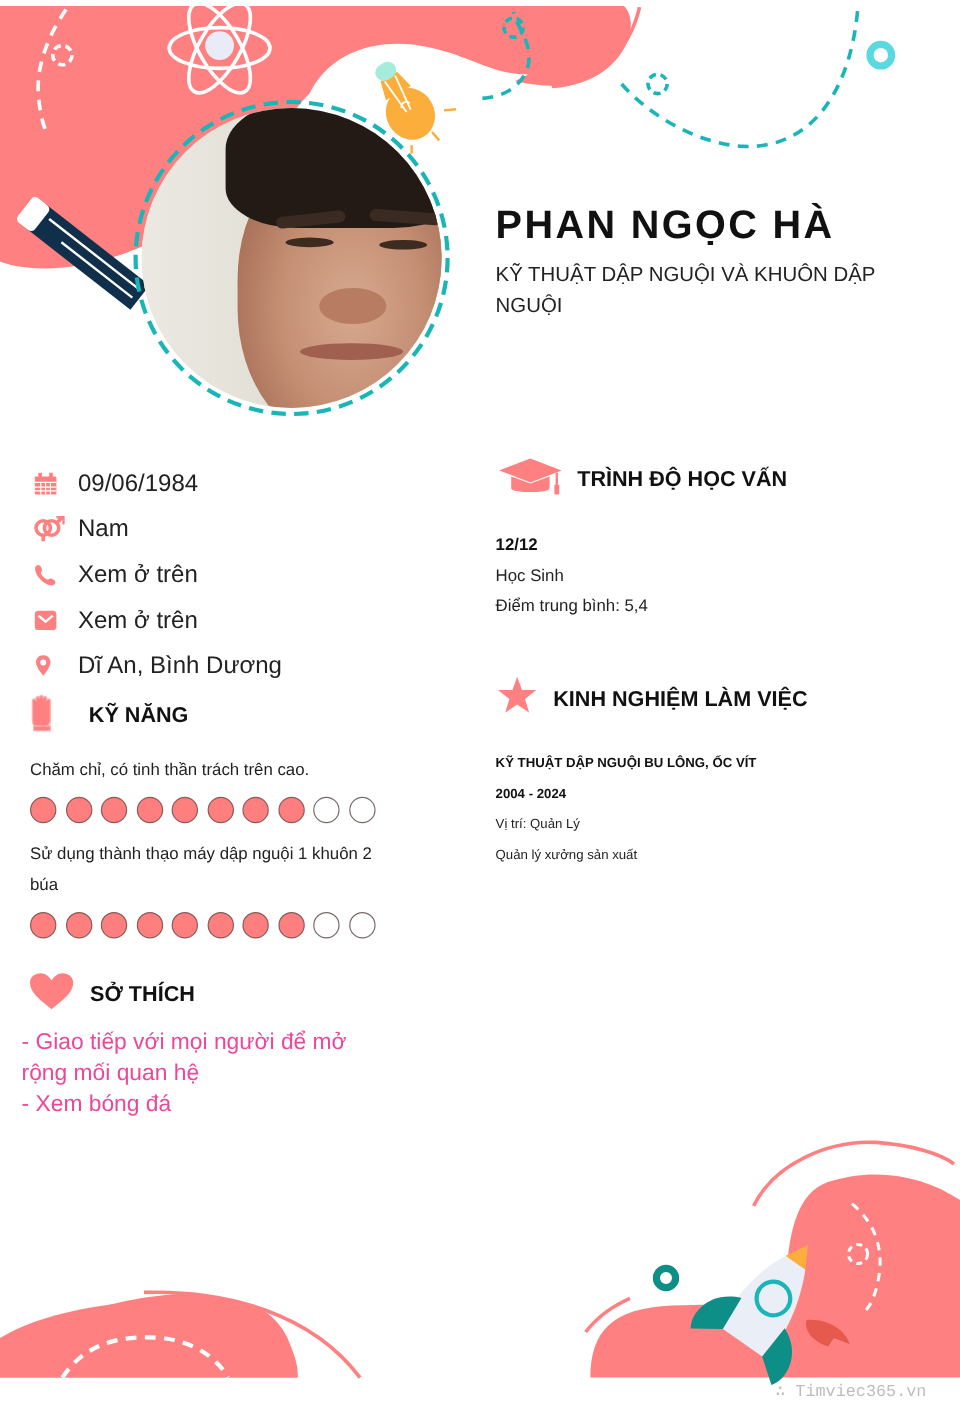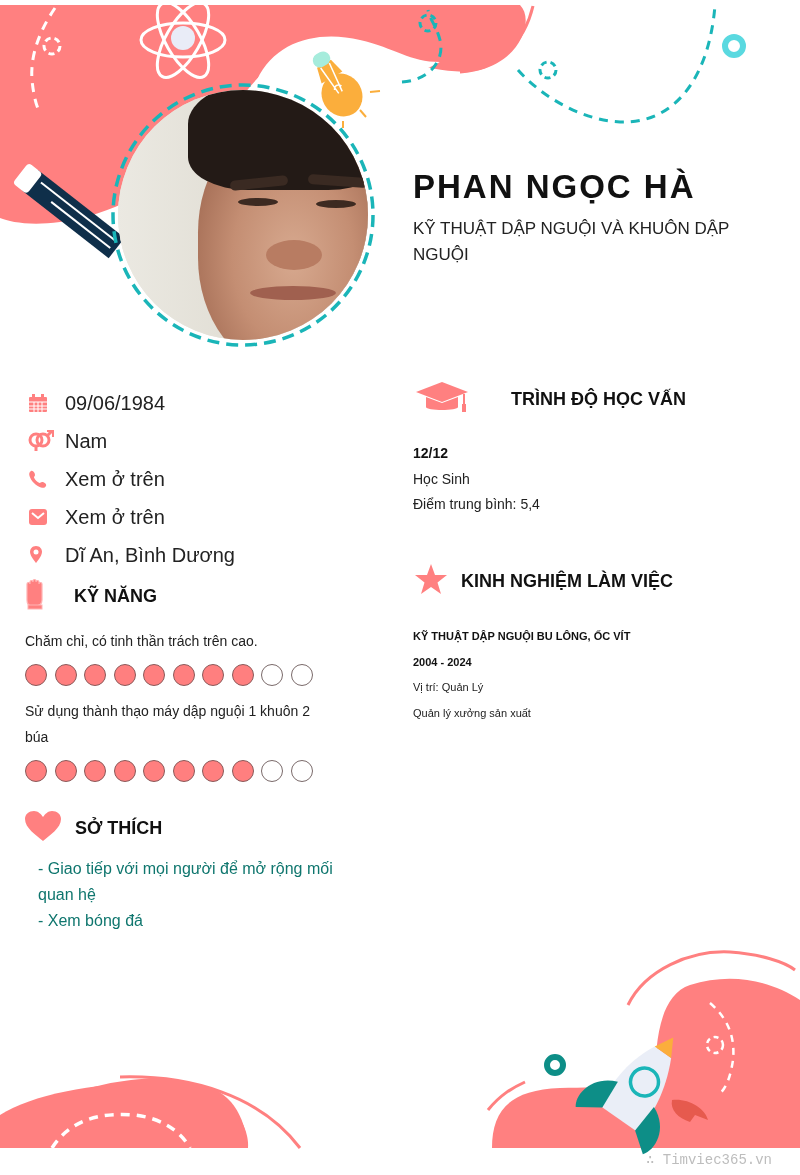--- a/index.html
+++ b/index.html
@@ -32,21 +32,21 @@
 
   .sec-head { position: absolute; display: flex; align-items: center; }
   .sec-head .label { font-size: 18px; font-weight: 700; color: #111; }
 
   .skills { position: absolute; left: 25px; top: 628px; width: 300px; }
   .skill-name { font-size: 14px; line-height: 26px; color: #222; }
   .dots { display: flex; gap: 7.5px; margin: 10px 0 12px 0; }
   .dot { width: 22px; height: 22px; border-radius: 50%; border: 1.5px solid #7a6a6a; background: #fff; }
   .dot.on { background: #ff7f7f; border-color: #8a5a5a; }
 
-  .hobbies { position: absolute; left: 38px; top: 856px; width: 300px; font-size: 16px; line-height: 26px; color: #0f766e; }
+  .hobbies { position: absolute; left: 18px; top: 856px; width: 300px; font-size: 19px; line-height: 26px; color: #ec4899; }
 
   .edu { position: absolute; left: 413px; top: 441px; width: 360px; font-size: 14px; line-height: 25.5px; color: #222; }
   .bold { font-weight: 700; color: #111; }
   .exp { position: absolute; left: 413px; top: 624px; width: 360px; font-size: 11px; line-height: 25.5px; color: #222; }
 
   .watermark { position: absolute; right: 28px; top: 1151px; font-family: "Liberation Mono", "DejaVu Sans Mono", monospace; font-size: 14px; color: #bdbdbd; }
 </style>
 </head>
 <body>
 
@@ -242,21 +242,21 @@
         </svg>
     </span>
     <span class="label">SỞ THÍCH</span>
   </div>
 
   <div class="hobbies">
     <div>- Giao tiếp với mọi người để mở rộng mối quan hệ</div>
     <div>- Xem bóng đá</div>
   </div>
 
-  <div class="sec-head" style="left:414px; top:380px;gap:30px;">
+  <div class="sec-head" style="left:414px; top:380px;">
     <span style="width:67px; display:inline-block;">
       <svg width="56" height="34" viewBox="0 0 56 34">
           <path d="M2,12 L28,2 L54,12 L28,22 Z" fill="#ff8080"></path>
           <path d="M12,17 L12,27 C12,31 44,31 44,27 L44,17 L28,23 Z" fill="#ff8080"></path>
           <line x1="50" y1="14" x2="50" y2="26" stroke="#ff8080" stroke-width="2"></line>
           <rect x="48" y="24" width="4" height="8" fill="#ff8080"></rect>
         </svg>
     </span>
     <span class="label">TRÌNH ĐỘ HỌC VẤN</span>
   </div>

